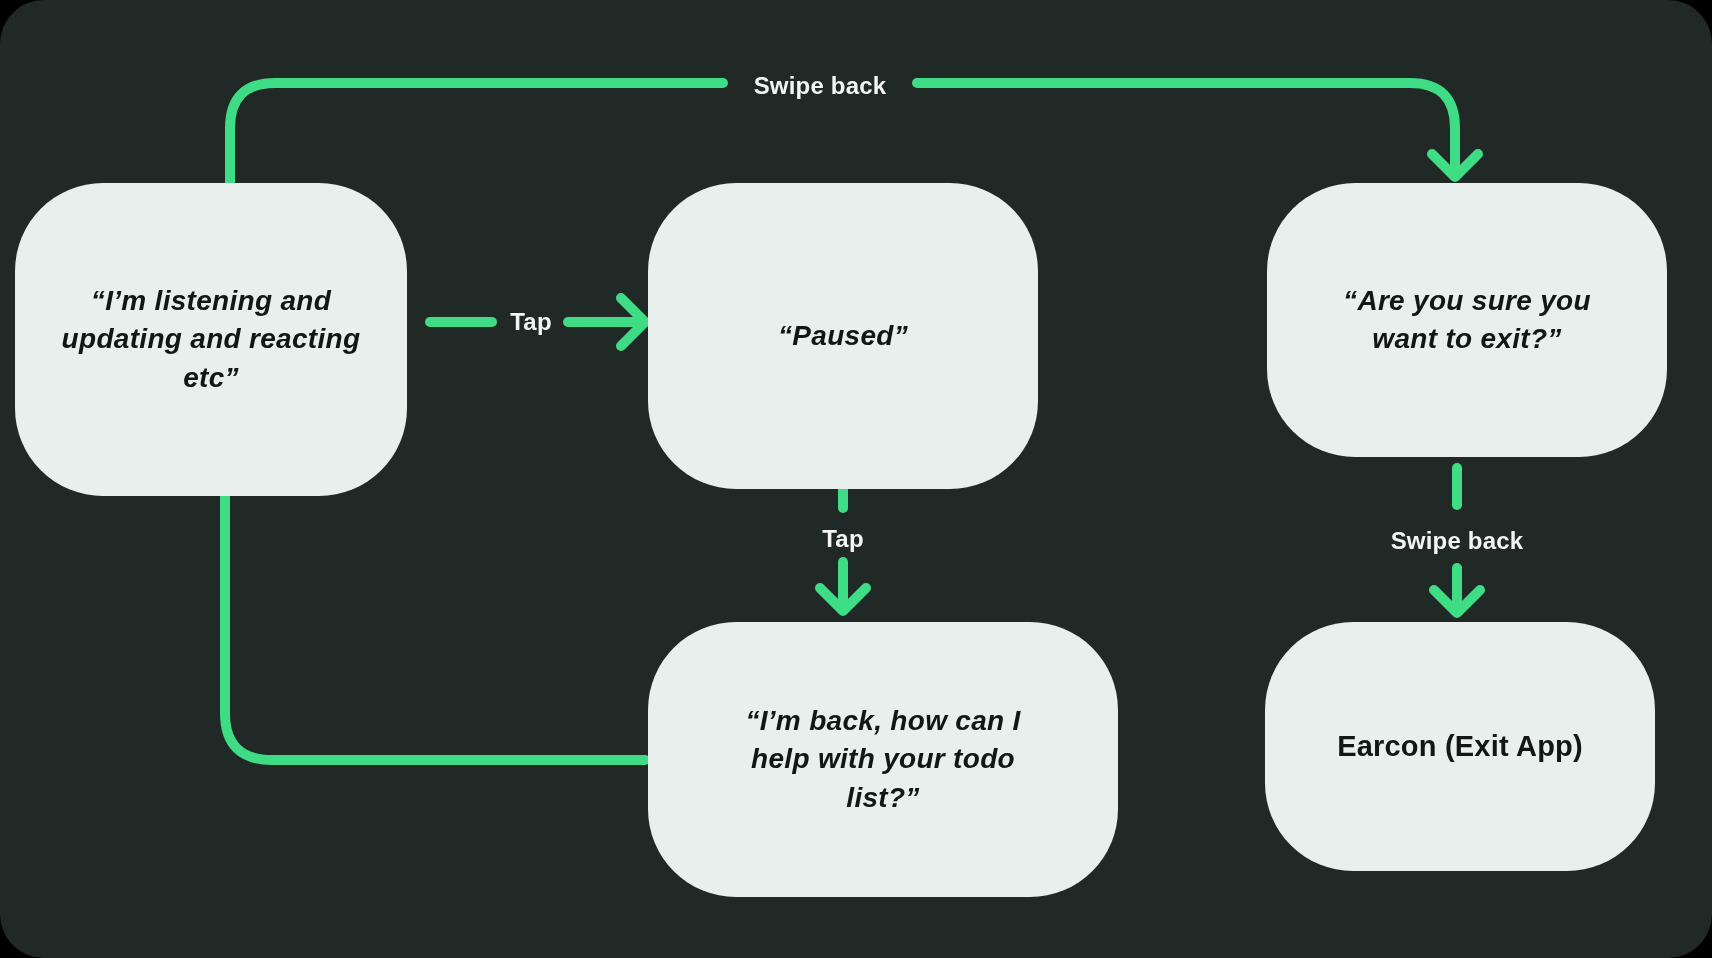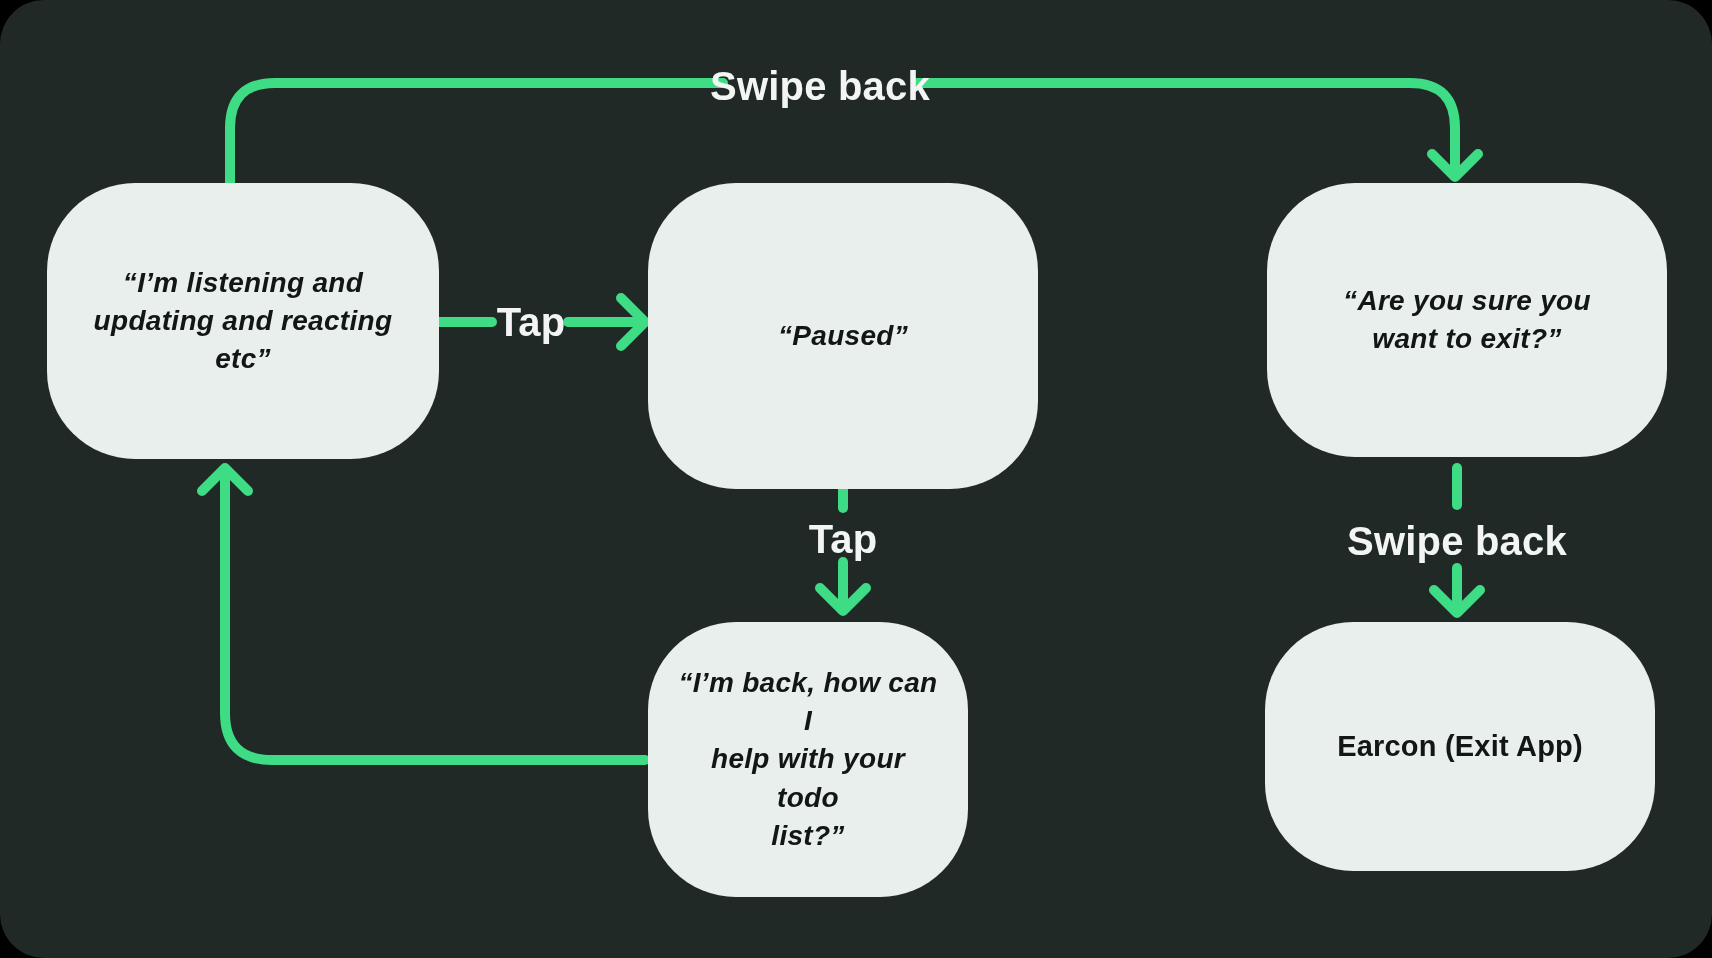--- a/index.html
+++ b/index.html
@@ -51,30 +51,30 @@
     font-weight:700;
     font-style:italic;
     line-height:1.36;
     letter-spacing:0.3px;
   }
   .node.plain .node-text{
     font-style:normal;
     font-size:29px;
     letter-spacing:0.2px;
   }
-  .n1{left:47px;top:183px;width:392px;height:276px;}
+  .n1{left:15px;top:183px;width:392px;height:313px;}
   .n2{left:648px;top:183px;width:390px;height:306px;}
   .n3{left:1267px;top:183px;width:400px;height:274px;}
-  .n4{left:648px;top:622px;width:320px;height:275px;}
+  .n4{left:648px;top:622px;width:470px;height:275px;}
   .n5{left:1265px;top:622px;width:390px;height:249px;}
   .edge-label{
     position:absolute;
     transform:translate(-50%,-50%);
     color:var(--label-text);
-    font-size:40px;
+    font-size:24px;
     font-weight:700;
     white-space:nowrap;
     letter-spacing:0.2px;
   }
   .lbl-swipe-top{left:820px;top:86px;}
   .lbl-tap-1{left:531px;top:322px;}
   .lbl-tap-2{left:843px;top:539px;}
   .lbl-swipe-right{left:1457px;top:541px;}
 </style>
 </head>

